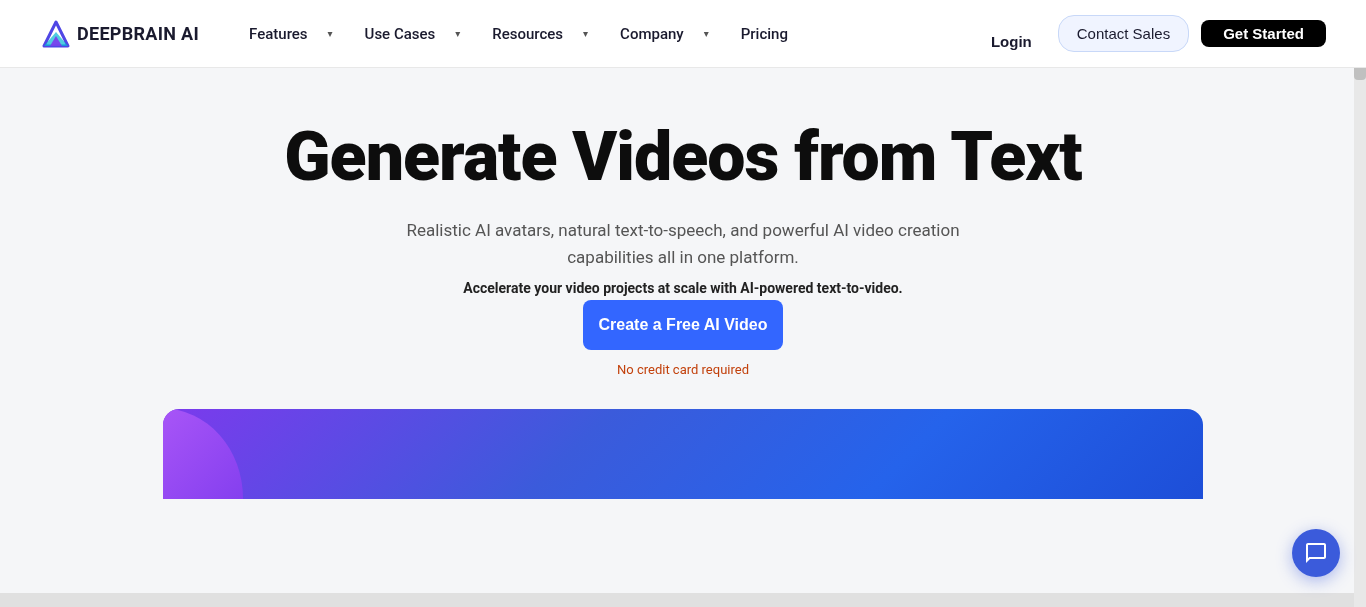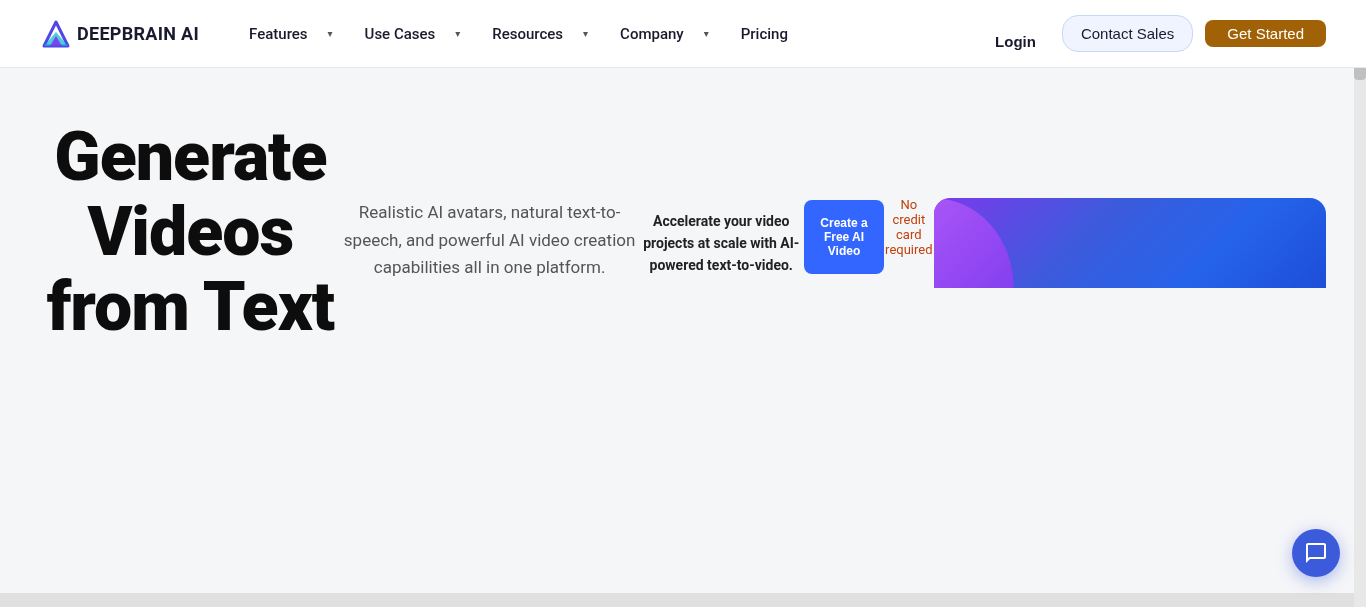--- a/index.html
+++ b/index.html
@@ -105,23 +105,23 @@
       color: #1a1a2e;
       background: #f0f4ff;
       border: 1px solid #c8d8f8;
       border-radius: 16px;
       padding: 9px 18px;
       cursor: pointer;
     }
 
     .btn-get-started {
       font-size: 15px;
-      font-weight: 400;
+      font-weight: 700;
       color: #ffffff;
-      background: #a16207;
+      background: #000000;
       border: none;
       border-radius: 8px;
       padding: 5px 22px;
       cursor: pointer;
     }
 
     
     .scrollbar-track {
       position: absolute;
       right: 0;
@@ -137,21 +137,21 @@
       top: 0;
       width: 12px;
       height: 80px;
       background: #c0c0c0;
       border-radius: 4px;
     }
 
     
     .hero {
       display: flex;
-      flex-direction: row;
+      flex-direction: column;
       align-items: center;
       justify-content: center;
       padding: 52px 40px 0 40px;
       text-align: center;
       background: #f5f6f8;
     }
 
     .hero-title {
       font-size: 68px;
       font-weight: 900;
@@ -173,21 +173,21 @@
       font-size: 14px;
       font-weight: 700;
       color: #222;
       line-height: 1.6;
       max-width: 640px;
     }
 
     .btn-create-video {
       background: #3366ff;
       color: #ffffff;
-      font-size: 12px;
+      font-size: 16px;
       font-weight: 600;
       border: none;
       border-radius: 8px;
       padding: 16px 16px;
       cursor: pointer;
       margin-bottom: 12px;
     }
 
     .no-credit {
       font-size: 13px;

